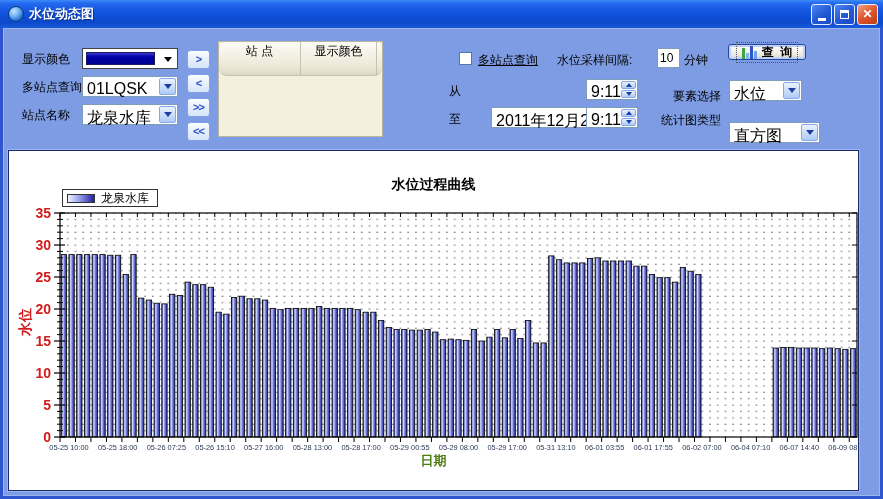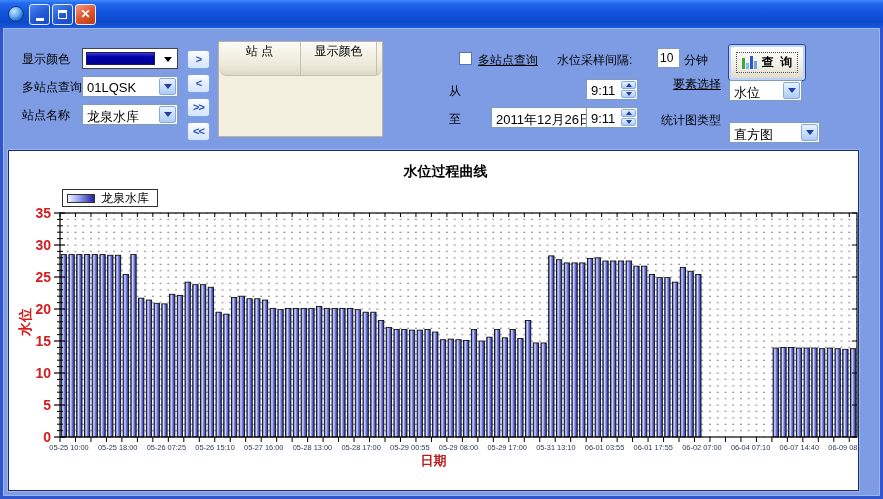--- a/index.html
+++ b/index.html
@@ -32,21 +32,21 @@
   .glyph-max{display:block;width:9px;height:9px;border:1px solid #fff;border-top:3px solid #fff;}
   
   .content{
     position:absolute;left:3px;right:3px;top:28px;bottom:3px;background:#7E9CE3;
     box-shadow:inset 1px 1px 0 #9DB5EE,inset -1px -1px 0 #9DB5EE;
   }
   
   .lbl{position:absolute;font-size:12px;color:#000;white-space:nowrap;}
   .combo{
     position:absolute;height:21px;background:#fff;border:1px solid #7F9DB9;
-    font-size:13px;color:#000;
+    font-size:16px;color:#000;
   }
   .combo-text{position:absolute;left:4px;top:3px;white-space:nowrap;}
   .combo-btn{
     position:absolute;right:1px;top:1px;bottom:1px;width:17px;border-radius:2px;
     background:linear-gradient(180deg,#EAF2FE 0%,#CCDFFA 50%,#AECBF6 100%);
     border:1px solid #86A7E8;display:flex;align-items:center;justify-content:center;
   }
   .chev{width:0;height:0;border-left:4px solid transparent;border-right:4px solid transparent;border-top:5px solid #1C3FA0;}
   .swatch{
     position:absolute;left:3px;top:3px;right:22px;bottom:3px;
@@ -67,60 +67,61 @@
     color:#2B50C8;font-size:11px;font-weight:bold;text-align:center;line-height:17px;letter-spacing:-1px;
   }
   .checkbox{position:absolute;width:13px;height:13px;background:#fff;border:1px solid #5577A8;}
   .txt{position:absolute;height:20px;border:1px solid #7F9DB9;background:#fff;font:12px "Liberation Sans",sans-serif;padding:0 2px;}
   
   .station-table{position:absolute;left:218px;top:41px;width:165px;height:96px;background:#F3F0E0;border:1px solid #B9B5A2;}
   .st-head{display:flex;height:34px;background:linear-gradient(180deg,#FCFBF5 0%,#EDEADA 70%,#DDD9C8 100%);border-bottom:1px solid #C6C2AE;border-radius:8px;}
   .st-col{font-size:12px;color:#000;text-align:center;line-height:18px;border-right:1px solid #C6C2AE;white-space:nowrap;overflow:hidden;}
   
   .btn-query{
-    position:absolute;left:728px;top:44px;width:78px;height:37px;border-radius:3px;
+    position:absolute;left:728px;top:44px;width:78px;height:16px;border-radius:3px;
     border:1px solid #26479E;background:linear-gradient(180deg,#FFFFFF 0%,#F2F0E8 55%,#DED8C8 100%);
     box-shadow:inset 0 0 0 2px #BDD2F8;display:flex;align-items:center;justify-content:center;
   }
   .btn-query-inner{border:1px dotted #555;padding:1px 5px;display:flex;align-items:center;gap:5px;}
   .q-icon{display:flex;align-items:flex-end;gap:1px;height:13px;}
   .q-icon i{display:block;width:3px;}
   .q1{height:11px;background:#3DA93D;}
   .q2{height:6px;background:#88B6F2;}
   .q3{height:13px;background:#2F55CC;}
   .q4{height:8px;background:#6FA0EC;}
   .btn-query-label{font-size:12px;font-weight:bold;color:#000;white-space:pre;}
   
   .chart-panel{
     position:absolute;left:8px;top:150px;width:851px;height:341px;
     background:#fff;border:1px solid #1A2A6E;box-shadow:0 0 0 1px #9DB5EE;
   }
-  .chart-title{position:absolute;left:0;top:12px;width:100%;text-align:center;font-size:14px;font-weight:bold;color:#000;margin-left:12px;}
+  .chart-title{position:absolute;left:0;top:25px;width:100%;text-align:center;font-size:14px;font-weight:bold;color:#000;}
   .legend{
     position:absolute;left:53px;top:38px;height:18px;border:1px solid #333;background:#fff;
     display:flex;align-items:center;gap:6px;padding:0 8px 0 4px;
   }
   .legend-swatch{width:28px;height:9px;border:1px solid #333;
     background:linear-gradient(90deg,#F0F3FF 0%,#9FA8EE 40%,#2020A0 100%);}
   .legend-label{font-size:12px;color:#000;white-space:nowrap;}
   .ylab{
     position:absolute;left:-13px;top:162px;width:60px;text-align:center;
     transform:rotate(-90deg);font-size:14px;font-weight:bold;color:#D41C1C;
   }
-  .xlab{position:absolute;left:0;top:301px;width:100%;text-align:center;font-size:13px;font-weight:bold;color:#b91c1c;}
+  .xlab{position:absolute;left:0;top:301px;width:100%;text-align:center;font-size:13px;font-weight:bold;color:#4d7c0f;}
   .xrange{position:absolute;left:0;top:315px;width:100%;text-align:center;font-size:13px;font-weight:bold;color:#000;}
   #plot{position:absolute;left:0;top:0;}
 </style>
 </head>
 <body>
 
 <div class="window">
 
   <div class="titlebar">
     <span class="app-icon"></span>
+    <span class="title">水位动态图</span>
     <span class="tb-btns">
       <span class="tb-btn minmax">
           <i class="glyph-min"></i>
         </span>
       <span class="tb-btn minmax">
           <i class="glyph-max"></i>
         </span>
       <span class="tb-btn close">✕</span>
     </span>
   </div>
@@ -184,21 +185,21 @@
     <span class="combo-text">9:11</span>
     <span class="spin">
       <span class="spin-btn">
           <span class="tri-up"></span>
         </span>
       <span class="spin-btn">
           <span class="tri-down"></span>
         </span>
     </span>
   </div>
-  <span class="lbl" style="left:673px;top:76px;text-decoration:underline;">要素选择</span>
+  <span class="lbl" style="left:673px;top:88px;">要素选择</span>
   <div class="combo" style="left:729px;top:80px;width:73px;">
     <span class="combo-text">水位</span>
     <span class="combo-btn">
         <span class="chev"></span>
       </span>
   </div>
 
   <span class="lbl" style="left:449px;top:111px;">至</span>
   <div class="combo" style="left:463px;top:107px;width:118px;margin-left:28px;">
     <span class="combo-text">2011年12月26日</span>

